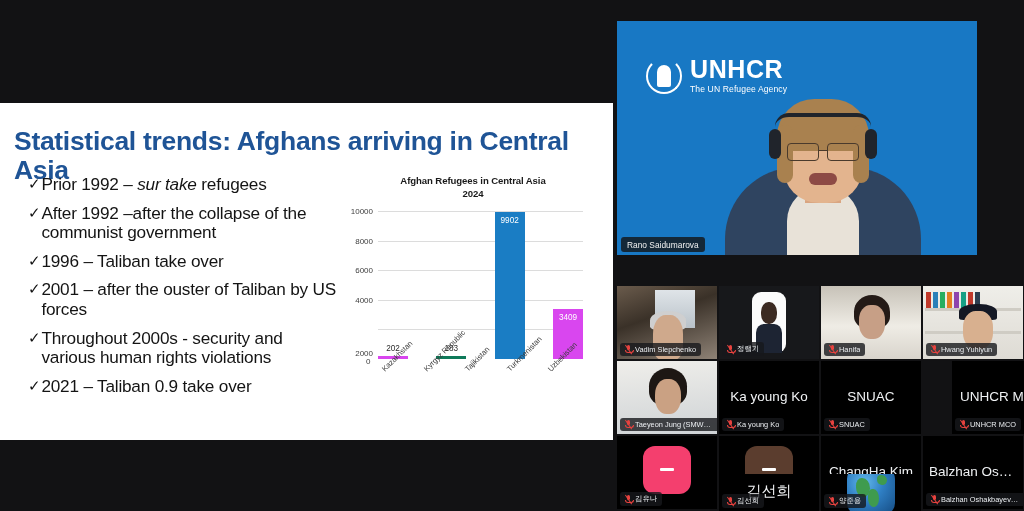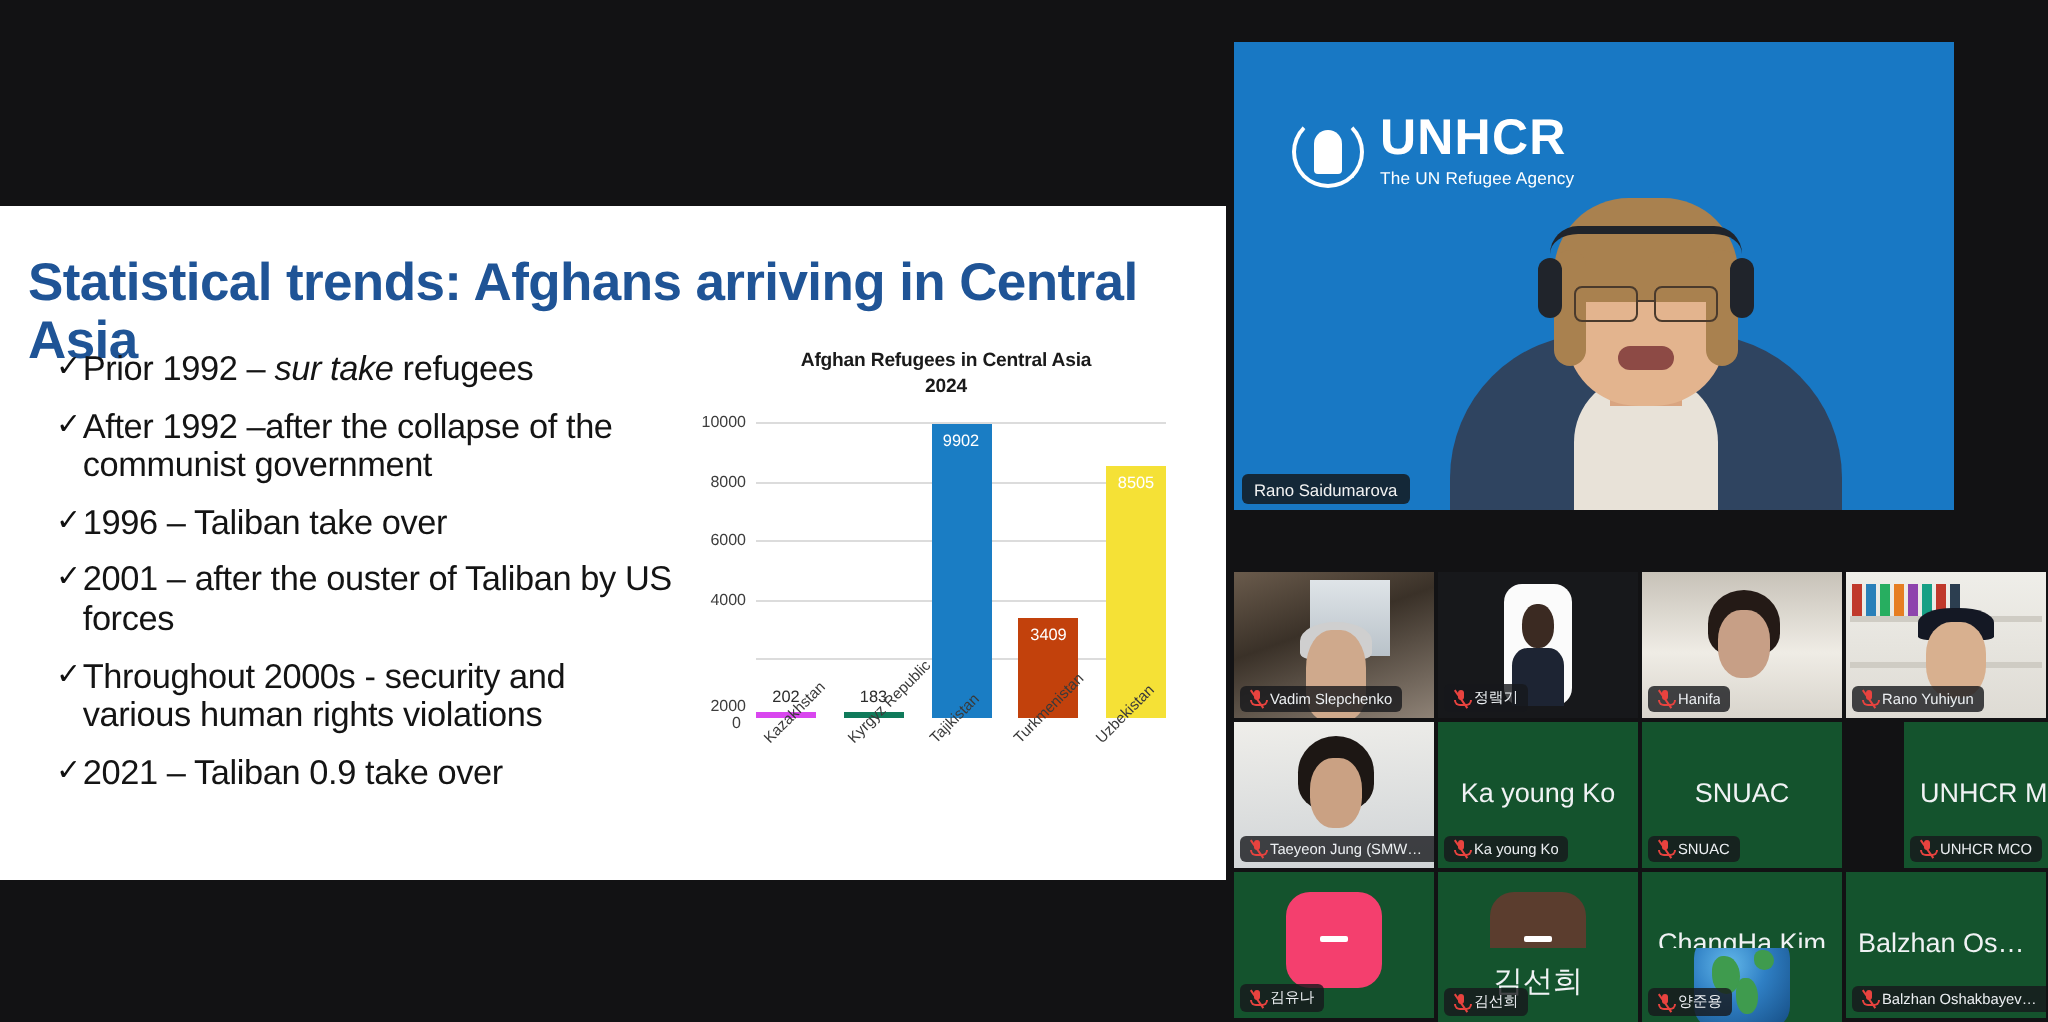--- a/index.html
+++ b/index.html
@@ -51,21 +51,21 @@
   .p-glass .lens.l{left:2px;} .p-glass .lens.r{right:2px;}
   .p-glass .brg{position:absolute;left:33px;top:7px;width:10px;height:1.4px;background:#4a3a2c;}
   .p-mouth{position:absolute;left:84px;top:74px;width:28px;height:12px;background:#8d4a45;border-radius:6px;}
   .p-hs{position:absolute;left:44px;top:30px;width:12px;height:30px;background:#20242b;border-radius:6px;}
   .p-hs2{position:absolute;left:140px;top:30px;width:12px;height:30px;background:#20242b;border-radius:6px;}
   .p-band{position:absolute;left:50px;top:14px;width:96px;height:10px;border-top:4px solid #20242b;border-radius:48px 48px 0 0;}
   .mv-name{position:absolute;left:4px;bottom:3px;background:rgba(20,22,26,.82);color:#f2f2f2;font-size:8.4px;padding:2.5px 6px;border-radius:3px;white-space:nowrap;}
 
   
   .grid{position:absolute;left:617px;top:286px;width:407px;height:225px;}
-  .cell{position:absolute;overflow:hidden;background:#14532d;}
+  .cell{position:absolute;overflow:hidden;background:#000000;}
   .vidbg{position:absolute;inset:0;}
   .nametag{position:absolute;left:3px;bottom:3px;display:flex;align-items:center;gap:3px;background:rgba(22,24,28,.8);padding:2px 5px;border-radius:3px;max-width:calc(100% - 10px);}
   .nametag .nm{color:#eceff2;font-size:7.4px;white-space:nowrap;overflow:hidden;text-overflow:ellipsis;}
   .mic{flex:0 0 auto;width:7px;height:9px;position:relative;}
   .mic .mbody{position:absolute;left:1.6px;top:0;width:3.8px;height:5.4px;background:#e8433f;border-radius:2px;}
   .mic .mbase{position:absolute;left:0.4px;top:5.2px;width:6.2px;height:2px;border-bottom:1.2px solid #e8433f;border-left:1.2px solid #e8433f;border-right:1.2px solid #e8433f;border-radius:0 0 3px 3px;}
   .mic .slash{position:absolute;left:3px;top:-1px;width:1.3px;height:11px;background:#e8433f;transform:rotate(-35deg);}
   .bigname{position:absolute;left:0;right:0;top:50%;transform:translateY(-60%);text-align:center;color:#f0f2f4;font-size:13.5px;white-space:nowrap;overflow:hidden;text-overflow:ellipsis;padding:0 6px;}
   .bigname.kr{font-size:15px;}
   .avatar{position:absolute;left:50%;top:46%;transform:translate(-50%,-50%);width:48px;height:48px;border-radius:12px;display:flex;align-items:center;justify-content:center;}
@@ -154,27 +154,22 @@
               <div class="bar small" style="height: 3px; background: rgb(15, 122, 90);">
                 <div class="vlabel">183</div>
               </div>
             </div>
             <div class="barslot">
               <div class="bar" style="height: 146.55px; background: rgb(26, 125, 196);">
                 <div class="vlabel">9902</div>
               </div>
             </div>
             <div class="barslot">
-              <div class="bar" style="height: 50.4532px; background: #c2410c;">
+              <div class="bar" style="height: 50.4532px; background: #d946ef;">
                 <div class="vlabel">3409</div>
-              </div>
-            </div>
-            <div class="barslot">
-              <div class="bar" style="height: 125.874px; background: rgb(245, 225, 54);">
-                <div class="vlabel">8505</div>
               </div>
             </div>
           </div>
         </div>
       <div class="axis-zero">0</div>
       <div class="xlabels" id="xlabels">
           <div class="xlab" style="left: 2px; top: 2px;">Kazakhstan</div>
           <div class="xlab" style="left: 43.5px; top: 2px;">Kyrgyz Republic</div>
           <div class="xlab" style="left: 85px; top: 2px;">Tajikistan</div>
           <div class="xlab" style="left: 126.5px; top: 2px;">Turkmenistan</div>
@@ -275,21 +270,21 @@
           <div class="bk" style="left:52%;bottom:70%;background:#2c3e50"></div>
           <div class="cap"></div>
           <div class="hd"></div>
         </div>
         <div class="nametag">
           <div class="mic">
             <div class="mbody"></div>
             <div class="mbase"></div>
             <div class="slash"></div>
           </div>
-          <div class="nm">Rano Yuhiyun</div>
+          <div class="nm">Hwang Yuhiyun</div>
         </div>
       </div>
       <div class="cell" style="left: 0px; top: 75px; width: 100px; height: 73px;">
         <div class="vidbg bg-f">
           <div class="hr"></div>
           <div class="hd"></div>
         </div>
         <div class="nametag">
           <div class="mic">
             <div class="mbody"></div>

